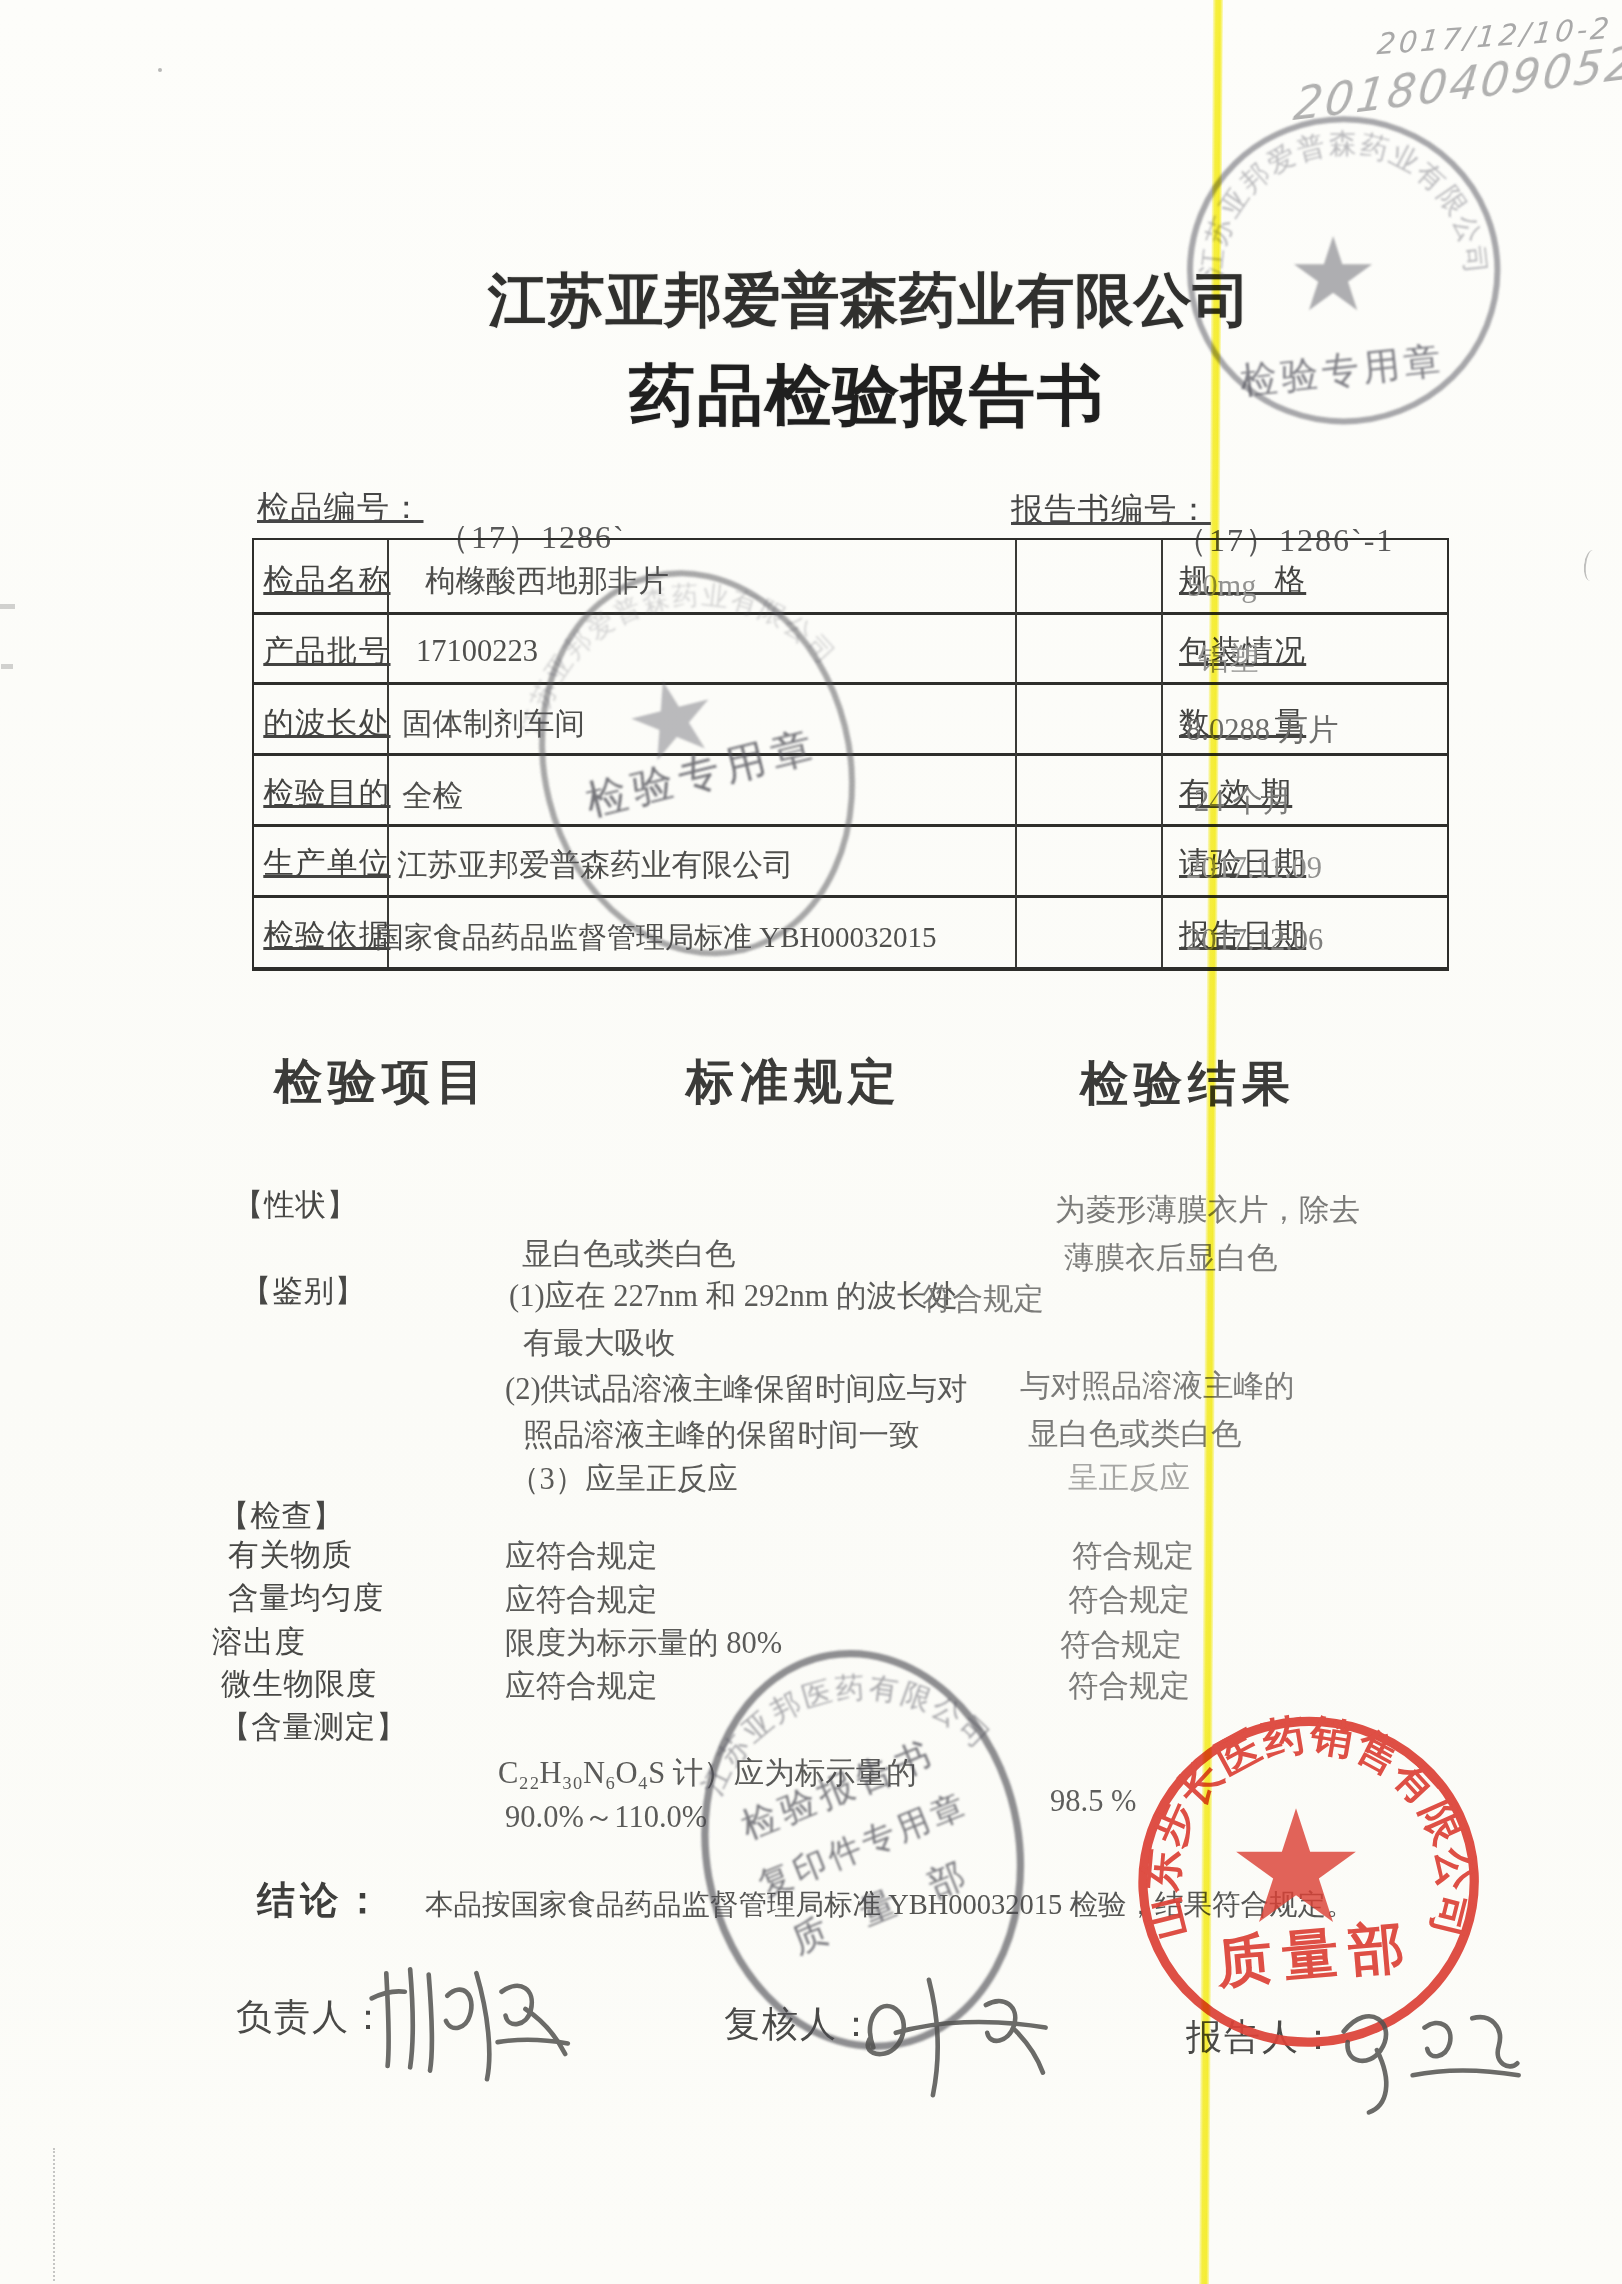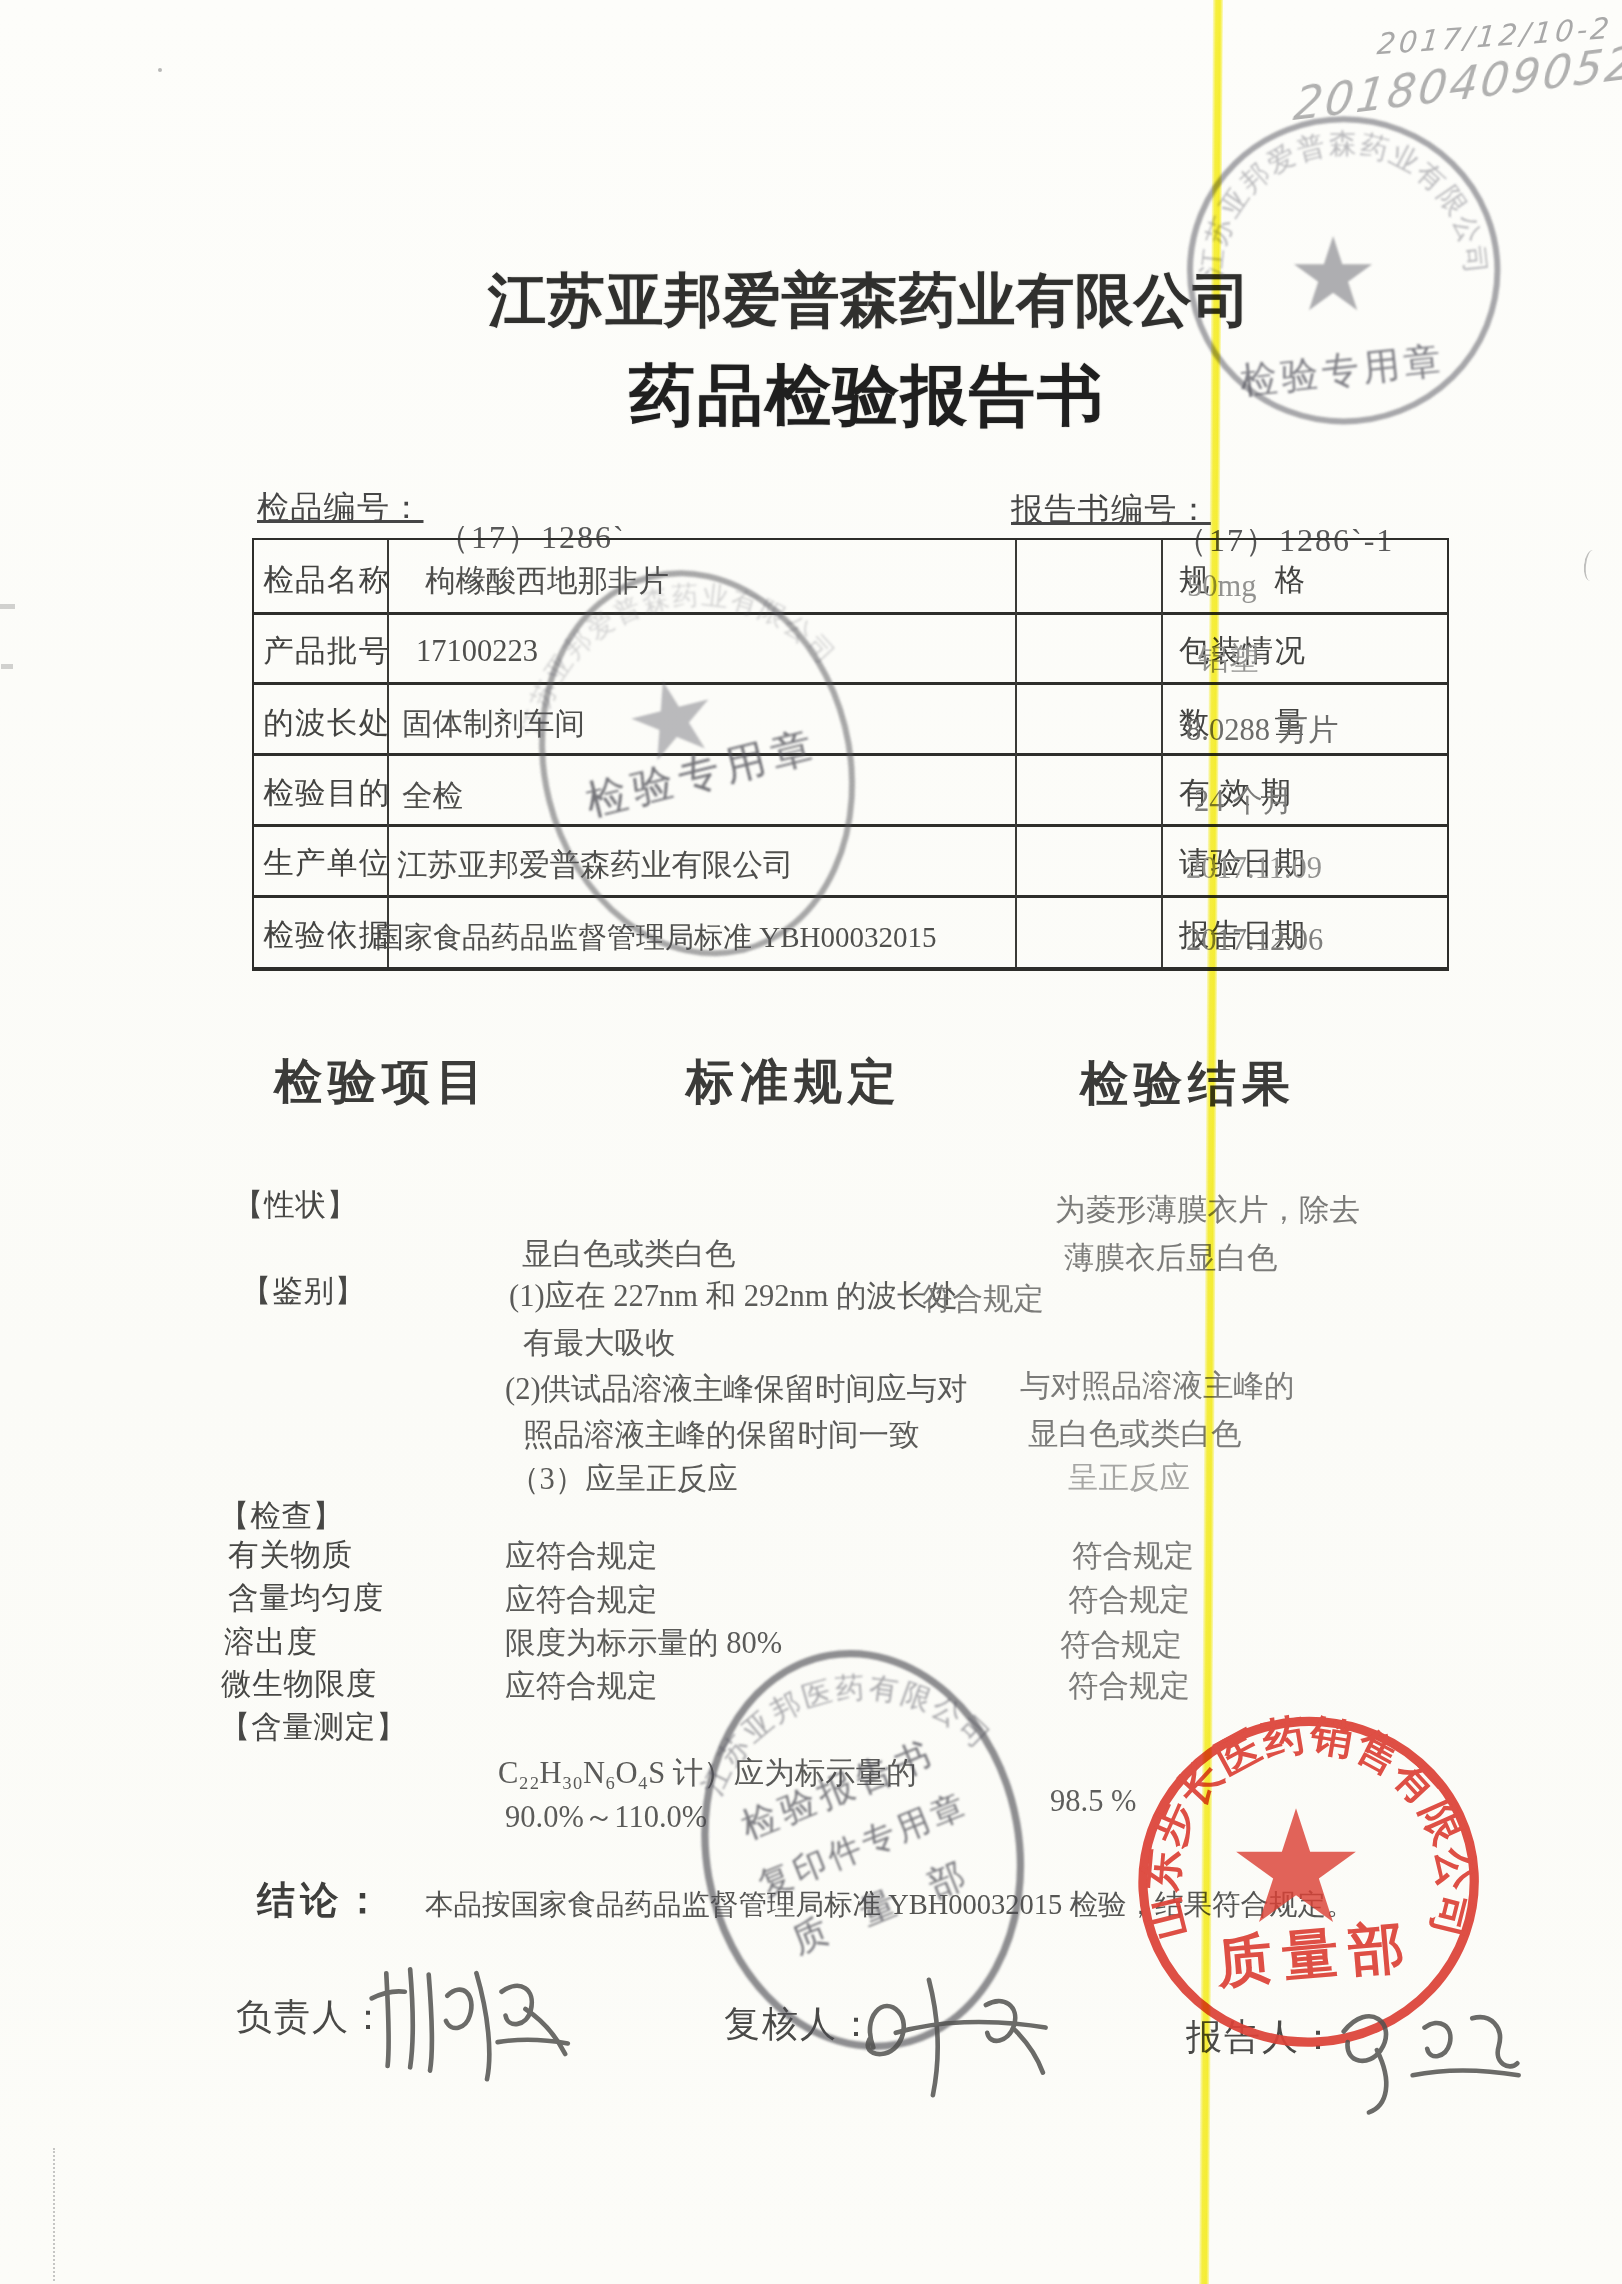--- a/index.html
+++ b/index.html
@@ -23,21 +23,21 @@
             letter-spacing:2px;text-shadow:0 0 1.3px rgba(0,0,0,.4);filter:blur(0.2px);}
   
   .mlabel{font-size:32px;color:#464646;letter-spacing:1.3px;text-decoration:underline;}
   .mval{font-size:32px;color:#585858;letter-spacing:2px;margin-top:28px;}
   
   #itable{position:absolute;left:252px;top:538px;width:1193px;height:427px;
           border:2.7px solid #2d2d2a;border-bottom-width:4px;filter:blur(0.2px);}
   .hline{position:absolute;left:-1.3px;width:1195px;height:2.7px;background:#2e2e2b;}
   .vline{position:absolute;top:0;width:2px;height:100%;background:#3a3a36;}
   .cell{position:absolute;font-size:30.5px;white-space:nowrap;}
-  .clabel{color:#434341;letter-spacing:1.3px;}
+  .clabel{color:#434341;letter-spacing:1.3px;text-decoration:underline;}
   .cval{color:#4f4f4d;}
   .cfade{color:#929290;filter:blur(0.3px);}
   
   .shead{font-size:48px;font-weight:bold;color:#3b3b39;letter-spacing:6px;filter:blur(0.2px);}
   
   .t{position:absolute;font-size:30.5px;white-space:nowrap;filter:blur(0.2px);}
   .tlab{color:#474745;letter-spacing:0.7px;}
   .tspec{color:#5b5b59;}
   .tres{color:#7b7b79;}
   .xfaint{color:#a6a6a4;}
@@ -143,21 +143,21 @@
   <span class="t tlab" style="left:219px;top:1496px">【检查】</span>
 
   <span class="t tlab" style="left:228px;top:1535px">有关物质</span>
   <span class="t tspec" style="left:505px;top:1536px">应符合规定</span>
   <span class="t tres" style="left:1072px;top:1536px">符合规定</span>
 
   <span class="t tlab" style="left:228px;top:1578px">含量均匀度</span>
   <span class="t tspec" style="left:505px;top:1580px">应符合规定</span>
   <span class="t tres" style="left:1068px;top:1580px">符合规定</span>
 
-  <span class="t tlab" style="left:224px;top:1622px">溶出度</span>
+  <span class="t tlab" style="left:212px;top:1622px">溶出度</span>
   <span class="t tspec" style="left:505px;top:1623px">限度为标示量的 80%</span>
   <span class="t tres" style="left:1060px;top:1625px">符合规定</span>
 
   <span class="t tlab" style="left:221px;top:1664px">微生物限度</span>
   <span class="t tspec" style="left:505px;top:1666px">应符合规定</span>
   <span class="t tres" style="left:1068px;top:1666px">符合规定</span>
 
   <span class="t tlab" style="left:220px;top:1707px">【含量测定】</span>
 
   <span class="t tspec" style="left:498px;top:1753px">C₂₂H₃₀N₆O₄S 计）应为标示量的</span>

